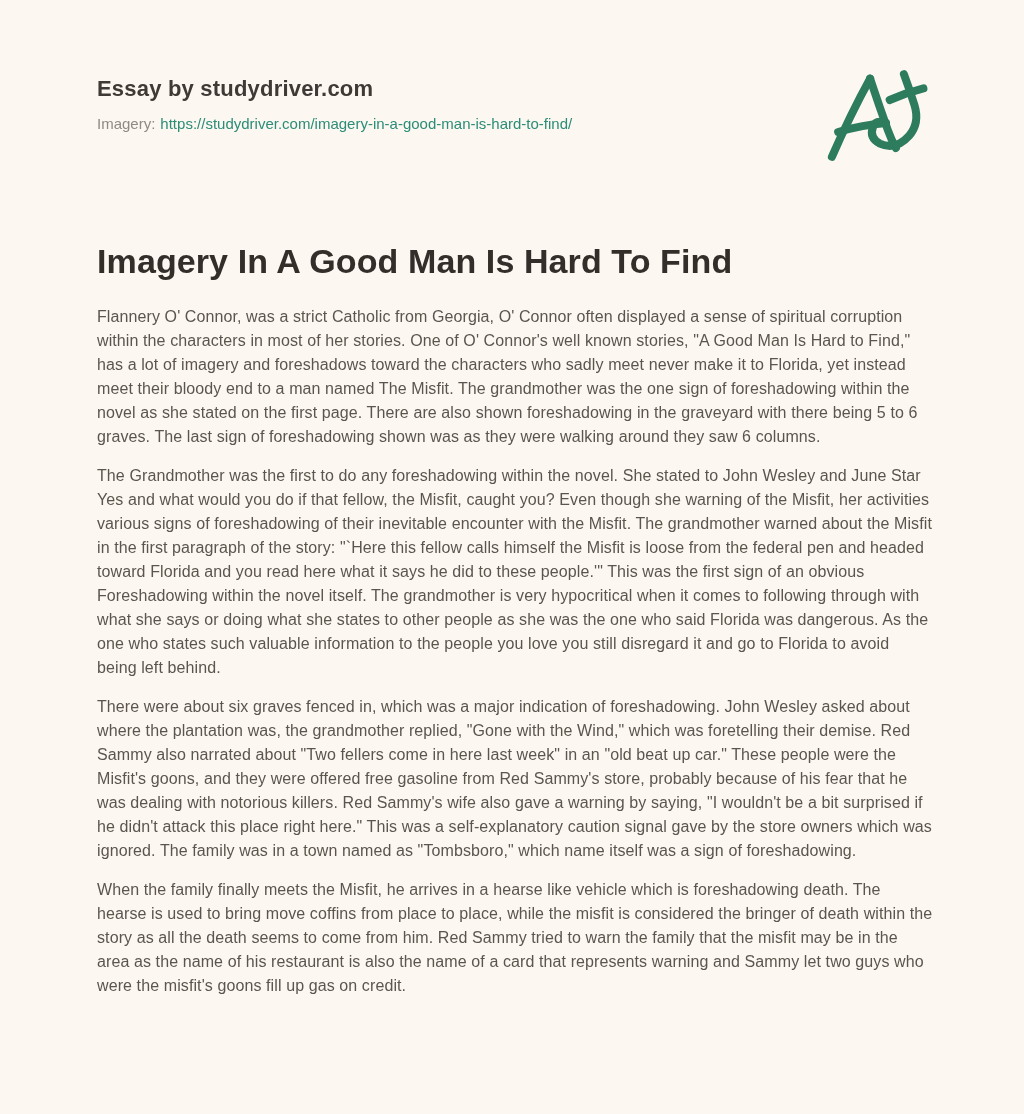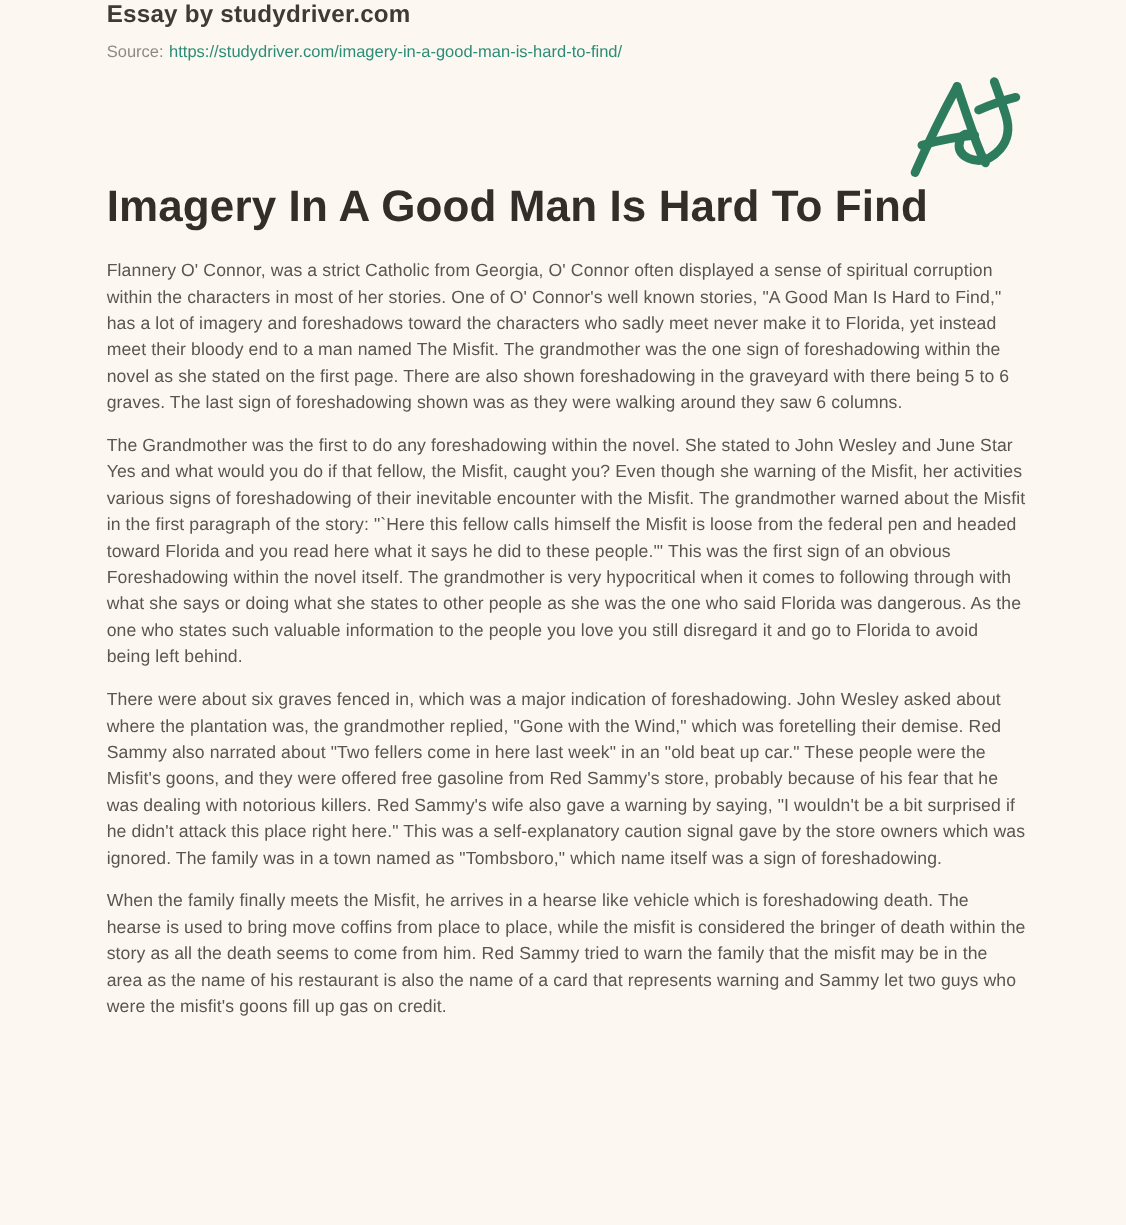--- a/index.html
+++ b/index.html
@@ -17,20 +17,21 @@
     font-family:"Liberation Sans", sans-serif;
     position:relative;
     overflow:hidden;
   }
   .content{
     position:absolute;
     left:97px;top:0;
     width:836px;
   }
   .doc-header-title{
+    margin-top:76px;
     font-size:22px;
     font-weight:700;
     color:var(--heading);
     letter-spacing:0.2px;
   }
   .source-line{
     margin-top:13px;
     font-size:15px;
     color:var(--muted);
   }
@@ -42,42 +43,42 @@
   }
   .logo{
     position:absolute;
     right:0;
     top:68px;
     width:108px;
     height:96px;
   }
   .essay-title{
     margin:110px 0 24px 0;
-    font-size:40px;
+    font-size:34px;
     font-weight:700;
     color:#332E29;
     letter-spacing:0.1px;
   }
   .essay-body p{
     font-size:16px;
     line-height:24px;
     color:var(--body);
     margin:0 0 15px 0;
     letter-spacing:0.1px;
   }
 </style>
 </head>
 <body>
 
 <div class="content">
 
   <div class="doc-header-title">Essay by studydriver.com</div>
 
   <div class="source-line">
-    <span class="src-label">Source:</span><a>https://studydriver.com/imagery-in-a-good-man-is-hard-to-find/</a>
+    <span class="src-label">Imagery:</span><a>https://studydriver.com/imagery-in-a-good-man-is-hard-to-find/</a>
   </div>
 
   <span class="logo">
     <svg viewBox="0 0 120 108" width="108" height="96">
       <g stroke="var(--logo)" stroke-width="9" fill="none" stroke-linecap="round" stroke-linejoin="round">
         <path d="M7 100 Q28 52 50 12"></path>
         <path d="M50 12 Q60 42 70 70 Q74 81 79 90"></path>
         <path d="M14 72 Q42 64 68 62"></path>
         <path d="M72 36 Q90 28 110 23"></path>
         <path d="M88 7 Q95 26 100 42 Q106 62 94 76 Q79 93 61 85 Q49 79 53 67 Q56 59 64 61"></path>

